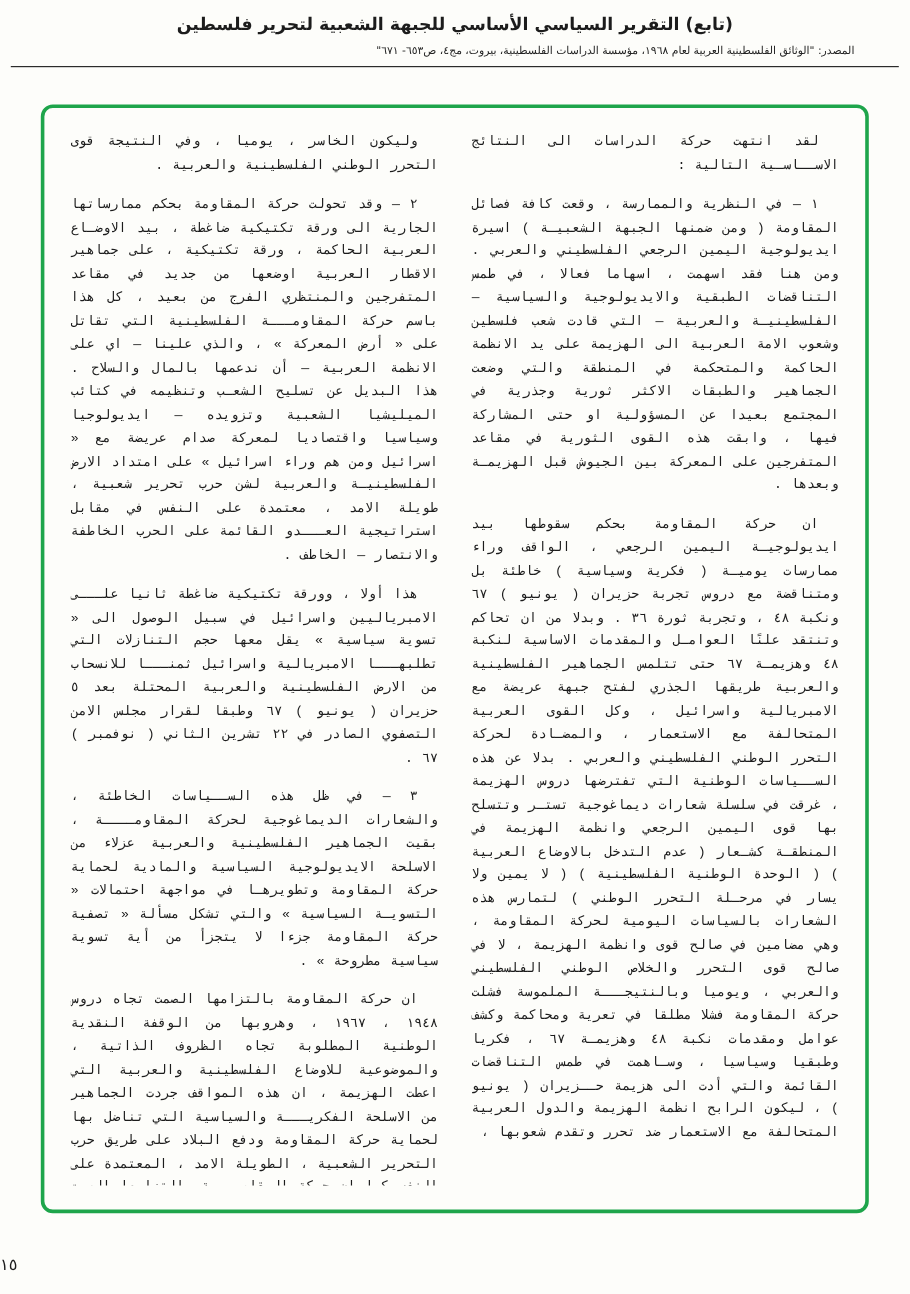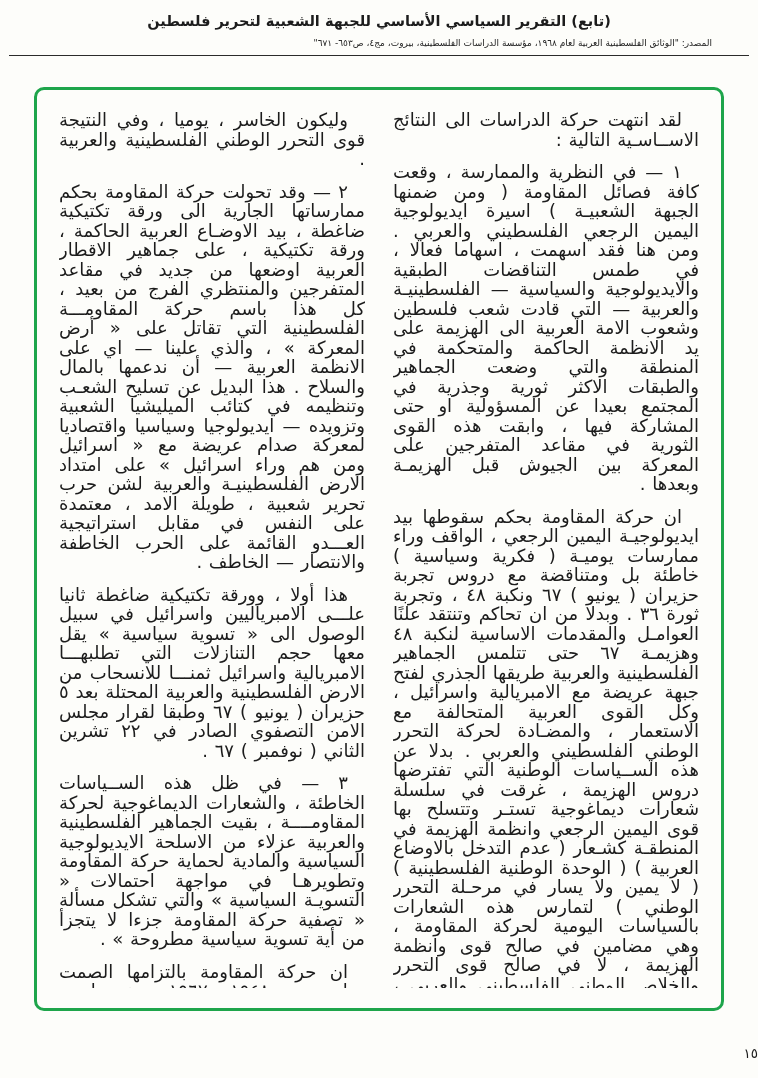--- a/index.html
+++ b/index.html
@@ -27,26 +27,27 @@
     border:3px solid var(--frame-border);
     border-radius:10px;
     padding:20px 22px;
     overflow:hidden;
     background:var(--paper);
   }
   .cols{ display:flex; gap:28px; height:100%; }
   .col{ flex:1 1 0; overflow:hidden; text-align:justify; }
   .col p{
     margin:0 0 13px;
-    font-size:18px;
+    font-size:11px;
     line-height:19.5px;
     text-indent:17px;
     word-spacing:1px;
+    font-family:Liberation Mono, monospace;
   }
-  .footer{ position:absolute; bottom:16px; left:0; right:0; text-align:right; }
+  .footer{ position:absolute; bottom:16px; left:0; right:0; text-align:left; }
   .page-number{ font-size:13.5px; }
 </style>
 </head>
 <body>
 
 <div class="page">
 
   <header class="header">
     <div class="title">(تابع) التقرير السياسي الأساسي للجبهة الشعبية لتحرير فلسطين</div>
     <div class="source">المصدر: "الوثائق الفلسطينية العربية لعام ١٩٦٨، مؤسسة الدراسات الفلسطينية، بيروت، مج٤، ص٦٥٣- ٦٧١"</div>

